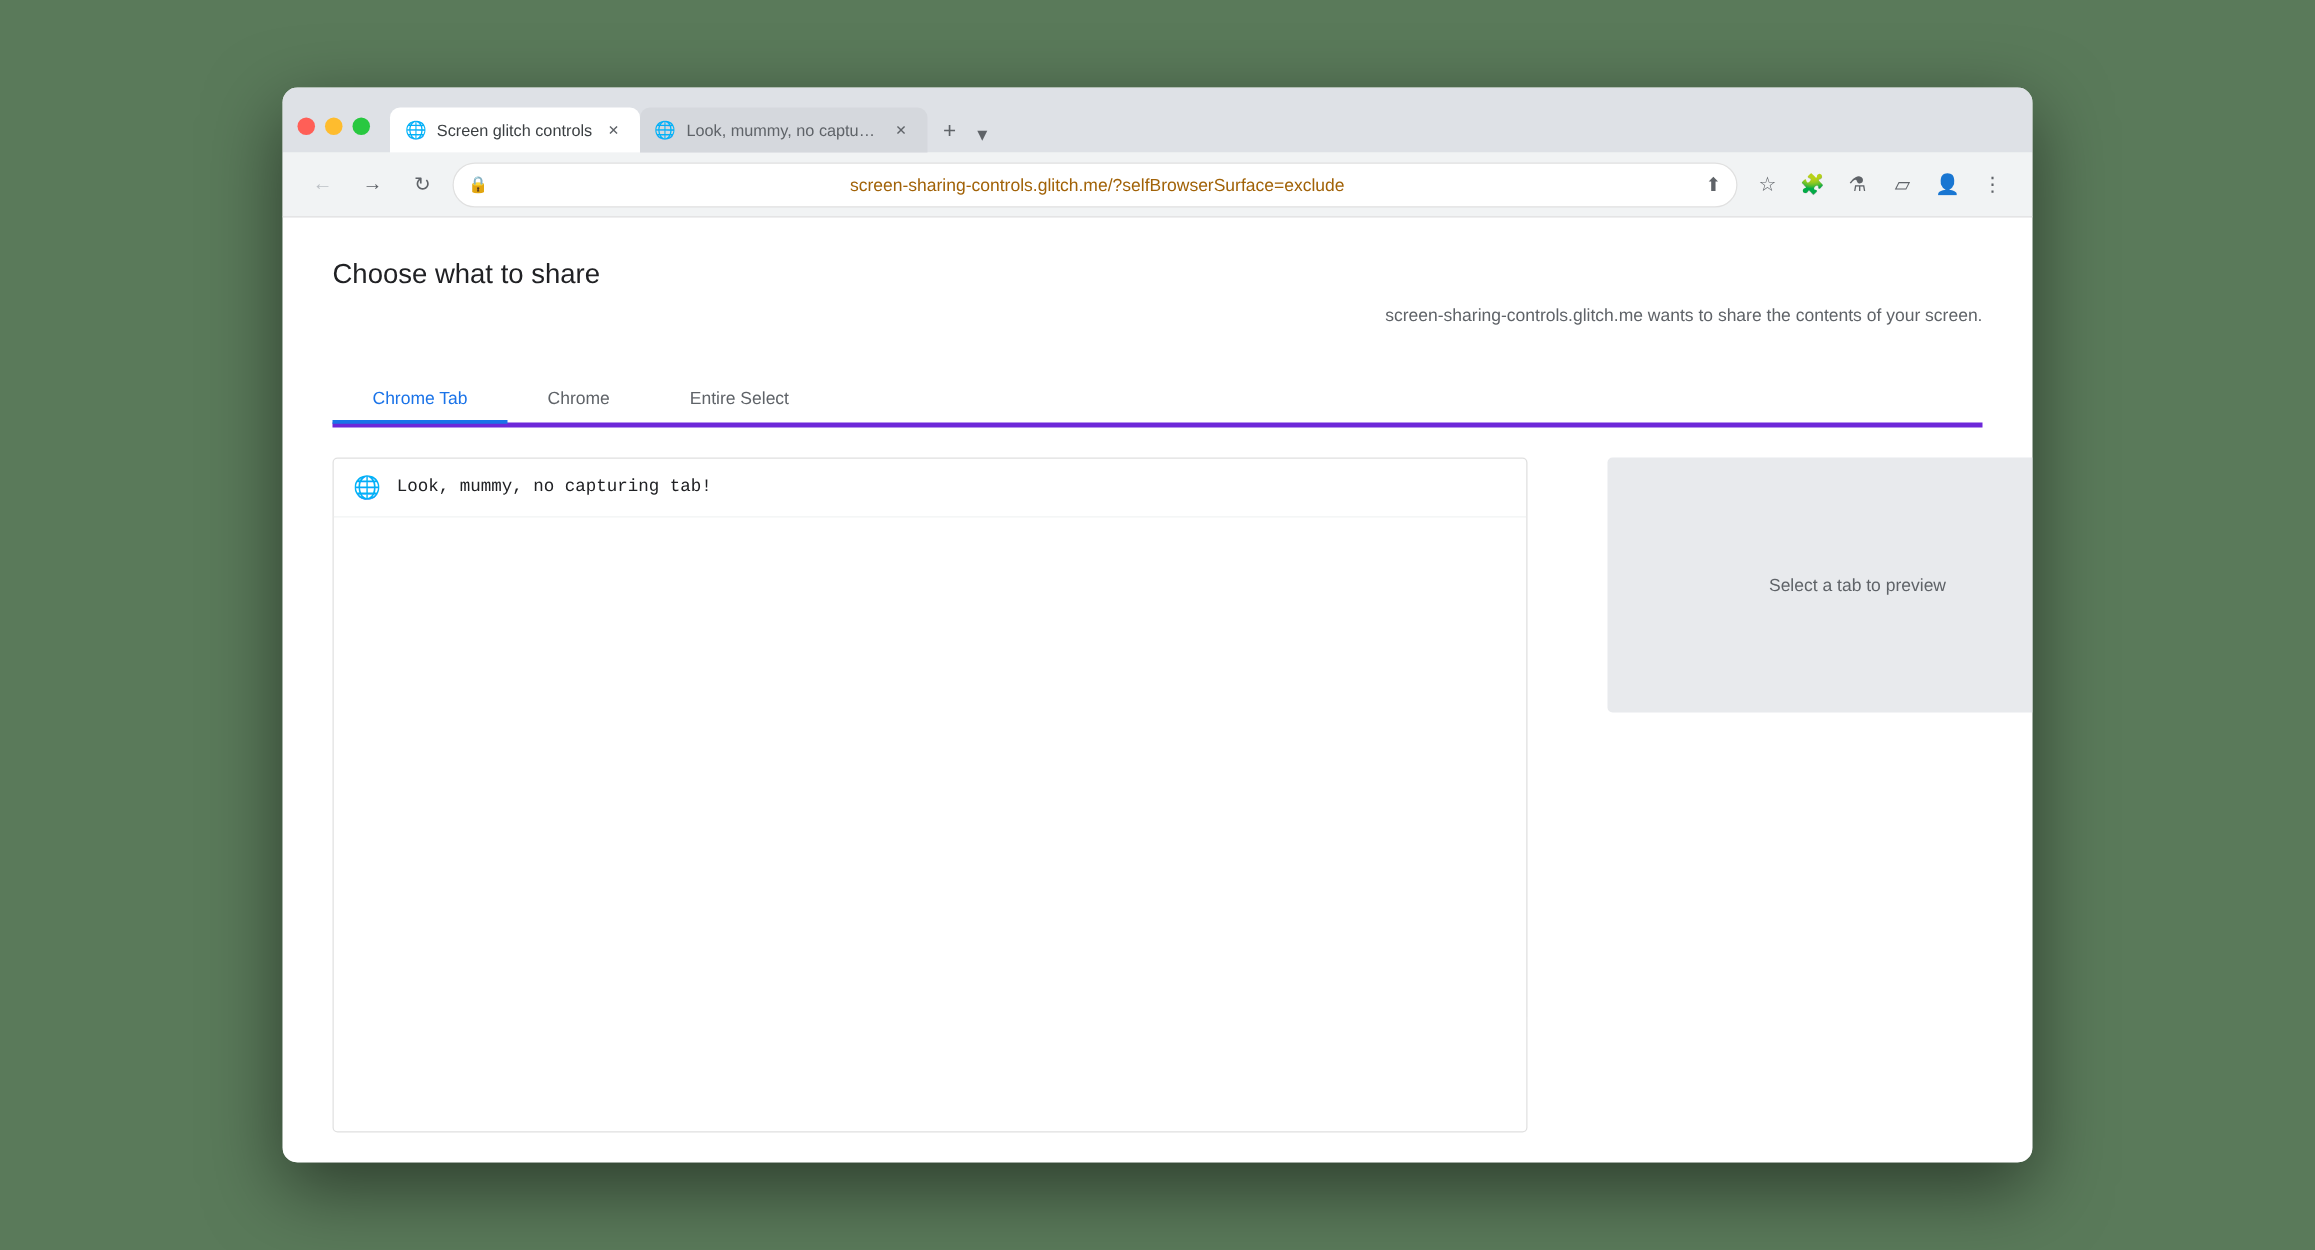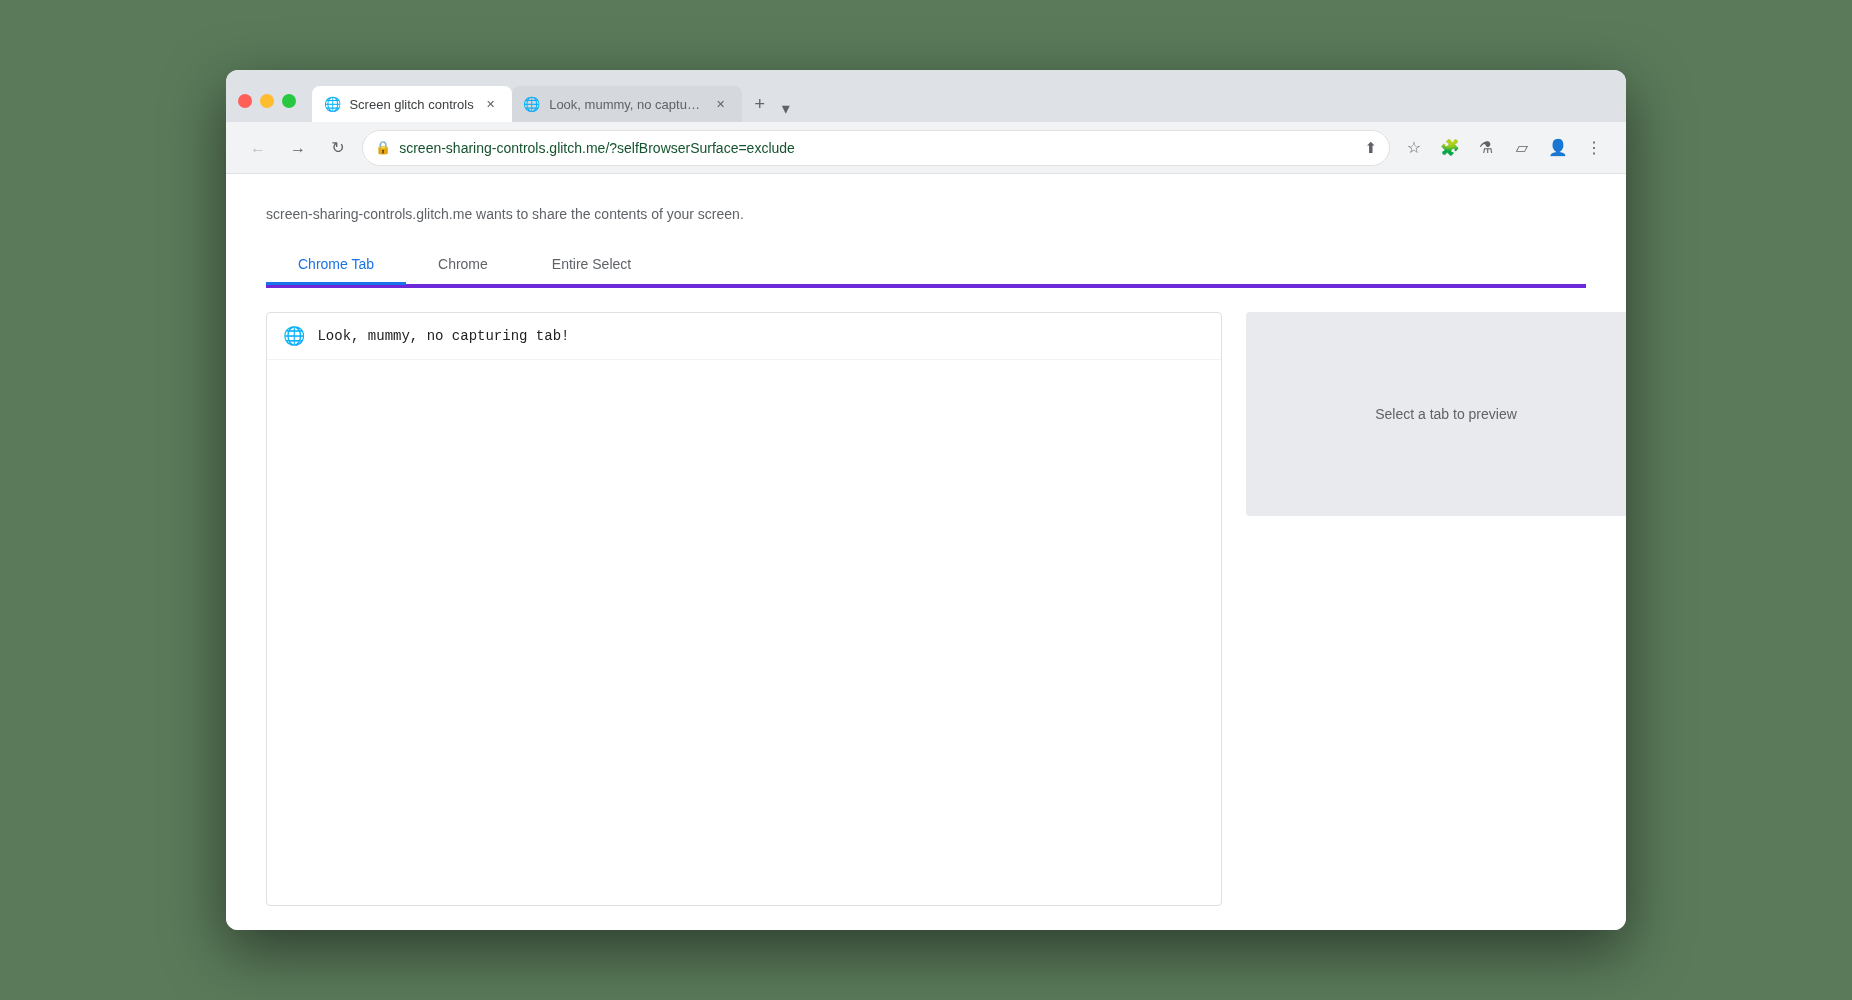--- a/index.html
+++ b/index.html
@@ -175,21 +175,22 @@
     }
 
     .address-lock {
       color: #5f6368;
       font-size: 13px;
     }
 
     .address-text {
       flex: 1;
       font-size: 14px;
-      color: #14532d;
+      color: #a16207;
+      text-align: center;
     }
 
     .address-share-icon {
       color: #5f6368;
       font-size: 15px;
       cursor: pointer;
     }
 
     .toolbar-icons {
       display: flex;
@@ -219,21 +220,22 @@
     .dialog-title {
       font-size: 22px;
       font-weight: 400;
       color: #202124;
       margin-bottom: 12px;
     }
 
     .dialog-subtitle {
       font-size: 14px;
       color: #5f6368;
-      margin-bottom: 24px;
+      margin-bottom: 40px;
+      text-align: right;
     }
 
     .dialog-tabs {
       display: flex;
       border-bottom: 4px solid #6d28d9;
       margin-bottom: 0;
     }
 
     .dialog-tab {
       padding: 10px 32px;
@@ -287,20 +289,21 @@
 
     .preview-panel {
       width: 400px;
       background: #e8eaed;
       border-radius: 4px;
       display: flex;
       align-items: center;
       justify-content: center;
       flex-shrink: 0;
       height: 204px;
+      margin-left: 40px;
     }
 
     .preview-text {
       font-size: 14px;
       color: #5f6368;
       text-align: center;
     }
 
     .dialog-right {
       display: flex;
@@ -356,20 +359,21 @@
       <button class="toolbar-btn">🧩</button>
       <button class="toolbar-btn">⚗</button>
       <button class="toolbar-btn">▱</button>
       <button class="toolbar-btn">👤</button>
       <button class="toolbar-btn">⋮</button>
     </div>
   </div>
 
   <div class="content-area">
     <div class="share-dialog">
+      <div class="dialog-title">Choose what to share</div>
       <div class="dialog-subtitle">screen-sharing-controls.glitch.me wants to share the contents of your screen.</div>
 
       <div class="dialog-tabs">
         <div class="dialog-tab active">Chrome Tab</div>
         <div class="dialog-tab">Chrome</div>
         <div class="dialog-tab">Entire Select</div>
       </div>
 
       <div class="dialog-content">
 

